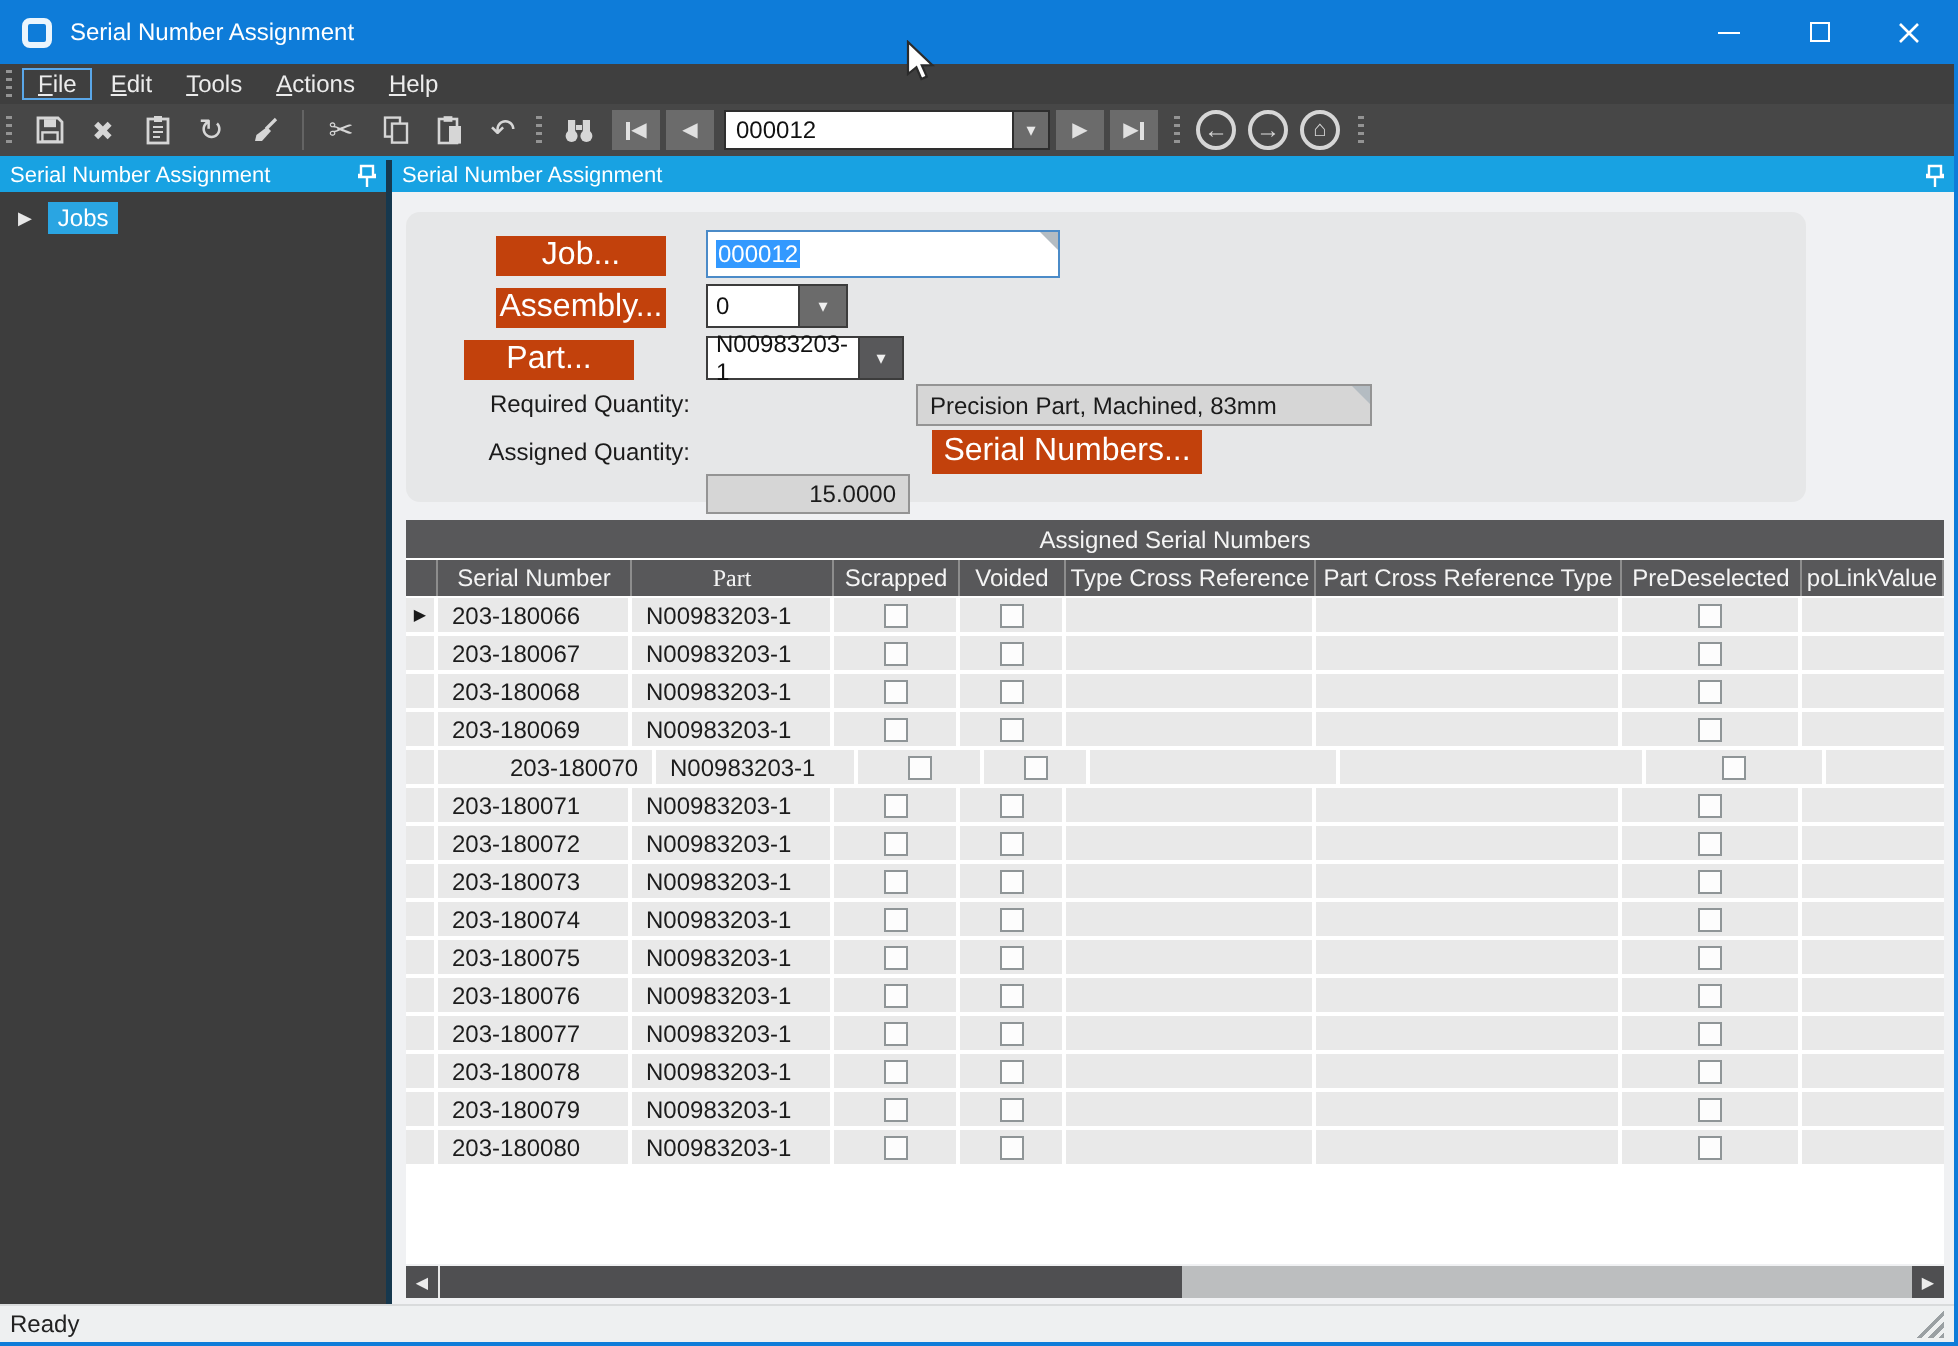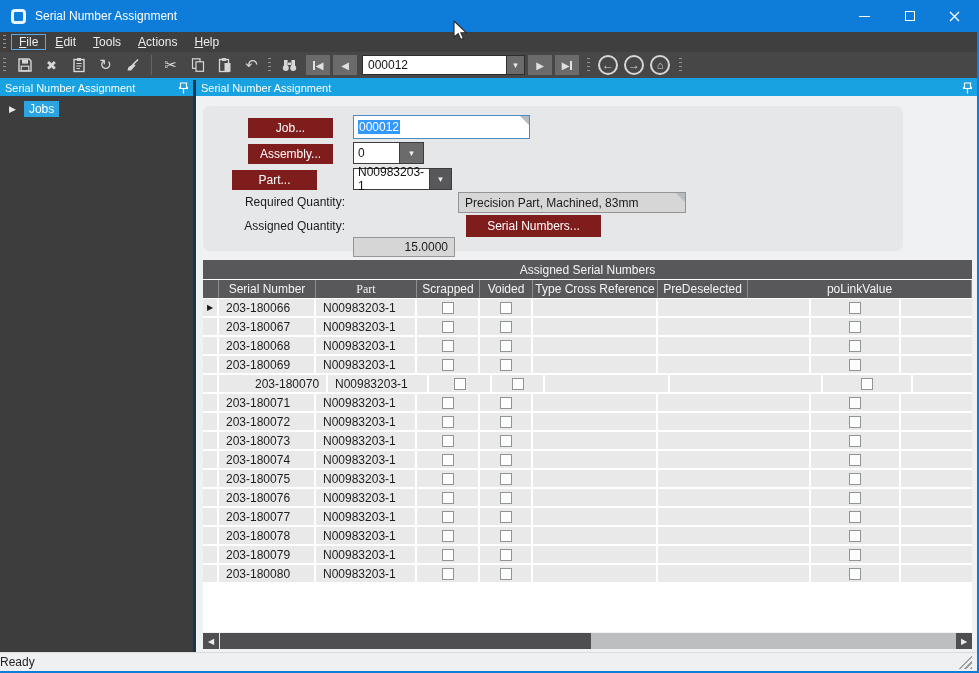--- a/index.html
+++ b/index.html
@@ -50,21 +50,21 @@
   .tree-expander { color:#e8e8e8; font-size:9px; }
   .tree-label { margin-left:8px; padding:1px 5px; font-size:12px; color:#fff; background:#2aa5e2; }
   .splitter { width:3px; background:#16384e; }
   .main-panel { flex:1; display:flex; flex-direction:column; min-width:0; }
   .main-body { position:relative; flex:1; background:#f0f1f3; }
 
   
   .form-card { position:absolute; left:7px; top:10px; width:700px; height:145px;
                background:#e6e7e8; border-radius:7px; }
   .abs { position:absolute; }
-  .form-btn { background:#7f1d1d; color:#fff; font-size:12px; display:flex;
+  .form-btn { background:#c2410c; color:#fff; font-size:16px; display:flex;
               align-items:center; justify-content:center; }
   .field-white { background:#fff; border:1px solid #5e6a72; font-size:12px; color:#111;
                  display:flex; align-items:center; padding-left:4px; position:relative; }
   .field-white.focus { border-color:#4b8bc8; }
   .sel-text { background:#3399ff; color:#fff; padding:0 1px; }
   .dogear { position:absolute; top:0; right:0; width:0; height:0;
             border-left:9px solid transparent; border-top:9px solid #b4bcc2; }
   .combo-btn { background:#6b6b6b; color:#efefef; font-size:9px; border:1px solid #3c3c3c; border-left:none;
                display:flex; align-items:center; justify-content:center; }
   .combo-btn.dark { background:#58585a; }
@@ -89,21 +89,21 @@
 
   
   .hscroll { position:absolute; left:7px; right:5px; top:537px; height:16px; background:#bcbebf; display:flex; }
   .hs-btn { width:16px; height:16px; background:#4f4f51; color:#ececec; font-size:8px;
             display:flex; align-items:center; justify-content:center; flex-shrink:0; }
   .hs-btn.right { margin-left:auto; }
   .hs-thumb { width:372px; height:16px; background:#4f4f51; border-left:1px solid #e8e8e8; flex-shrink:0; }
 
   
   .statusbar { height:19px; background:#eef0f1; border-top:1px solid #d9dbdc; display:flex;
-               align-items:center; font-size:12px; color:#222; position:relative; }
+               align-items:center; padding-left:5px; font-size:12px; color:#222; position:relative; }
   .resize-grip { position:absolute; right:5px; bottom:2px; width:14px; height:14px;
                  background:repeating-linear-gradient(135deg, transparent 0 2px, #9aa0a3 2px 4px);
                  clip-path:polygon(100% 0, 100% 100%, 0 100%); }
 
   .cursor { position:absolute; left:453px; top:20px; z-index:99; pointer-events:none; }
 </style>
 </head>
 <body>
 
 <div class="window">
@@ -267,20 +267,21 @@
 
         <div class="grid-wrap">
           <div class="grid-group-header">Assigned Serial Numbers</div>
           <div class="grid-header">
               <div class="gh-cell" style="width: 16px;"></div>
               <div class="gh-cell" style="width: 97px;">Serial Number</div>
               <div class="gh-cell" style="width: 101px; font-family: Liberation Serif, serif;">Part</div>
               <div class="gh-cell" style="width: 63px;">Scrapped</div>
               <div class="gh-cell" style="width: 53px;">Voided</div>
               <div class="gh-cell" style="width: 125px;">Type Cross Reference</div>
+              <div class="gh-cell" style="width: 153px;">Part Cross Reference Type</div>
               <div class="gh-cell" style="width: 90px;">PreDeselected</div>
               <div class="gh-cell" style="flex: 1 1 0%; min-width: 0px;">poLinkValue</div>
             </div>
           <div>
               <div class="grid-row">
                 <div class="g-cell selector" style="width: 16px;">▶</div>
                 <div class="g-cell" style="width: 97px;">203-180066</div>
                 <div class="g-cell" style="width: 101px;">N00983203-1</div>
                 <div class="g-cell center" style="width: 63px;">
                   <span class="cbx"></span>

